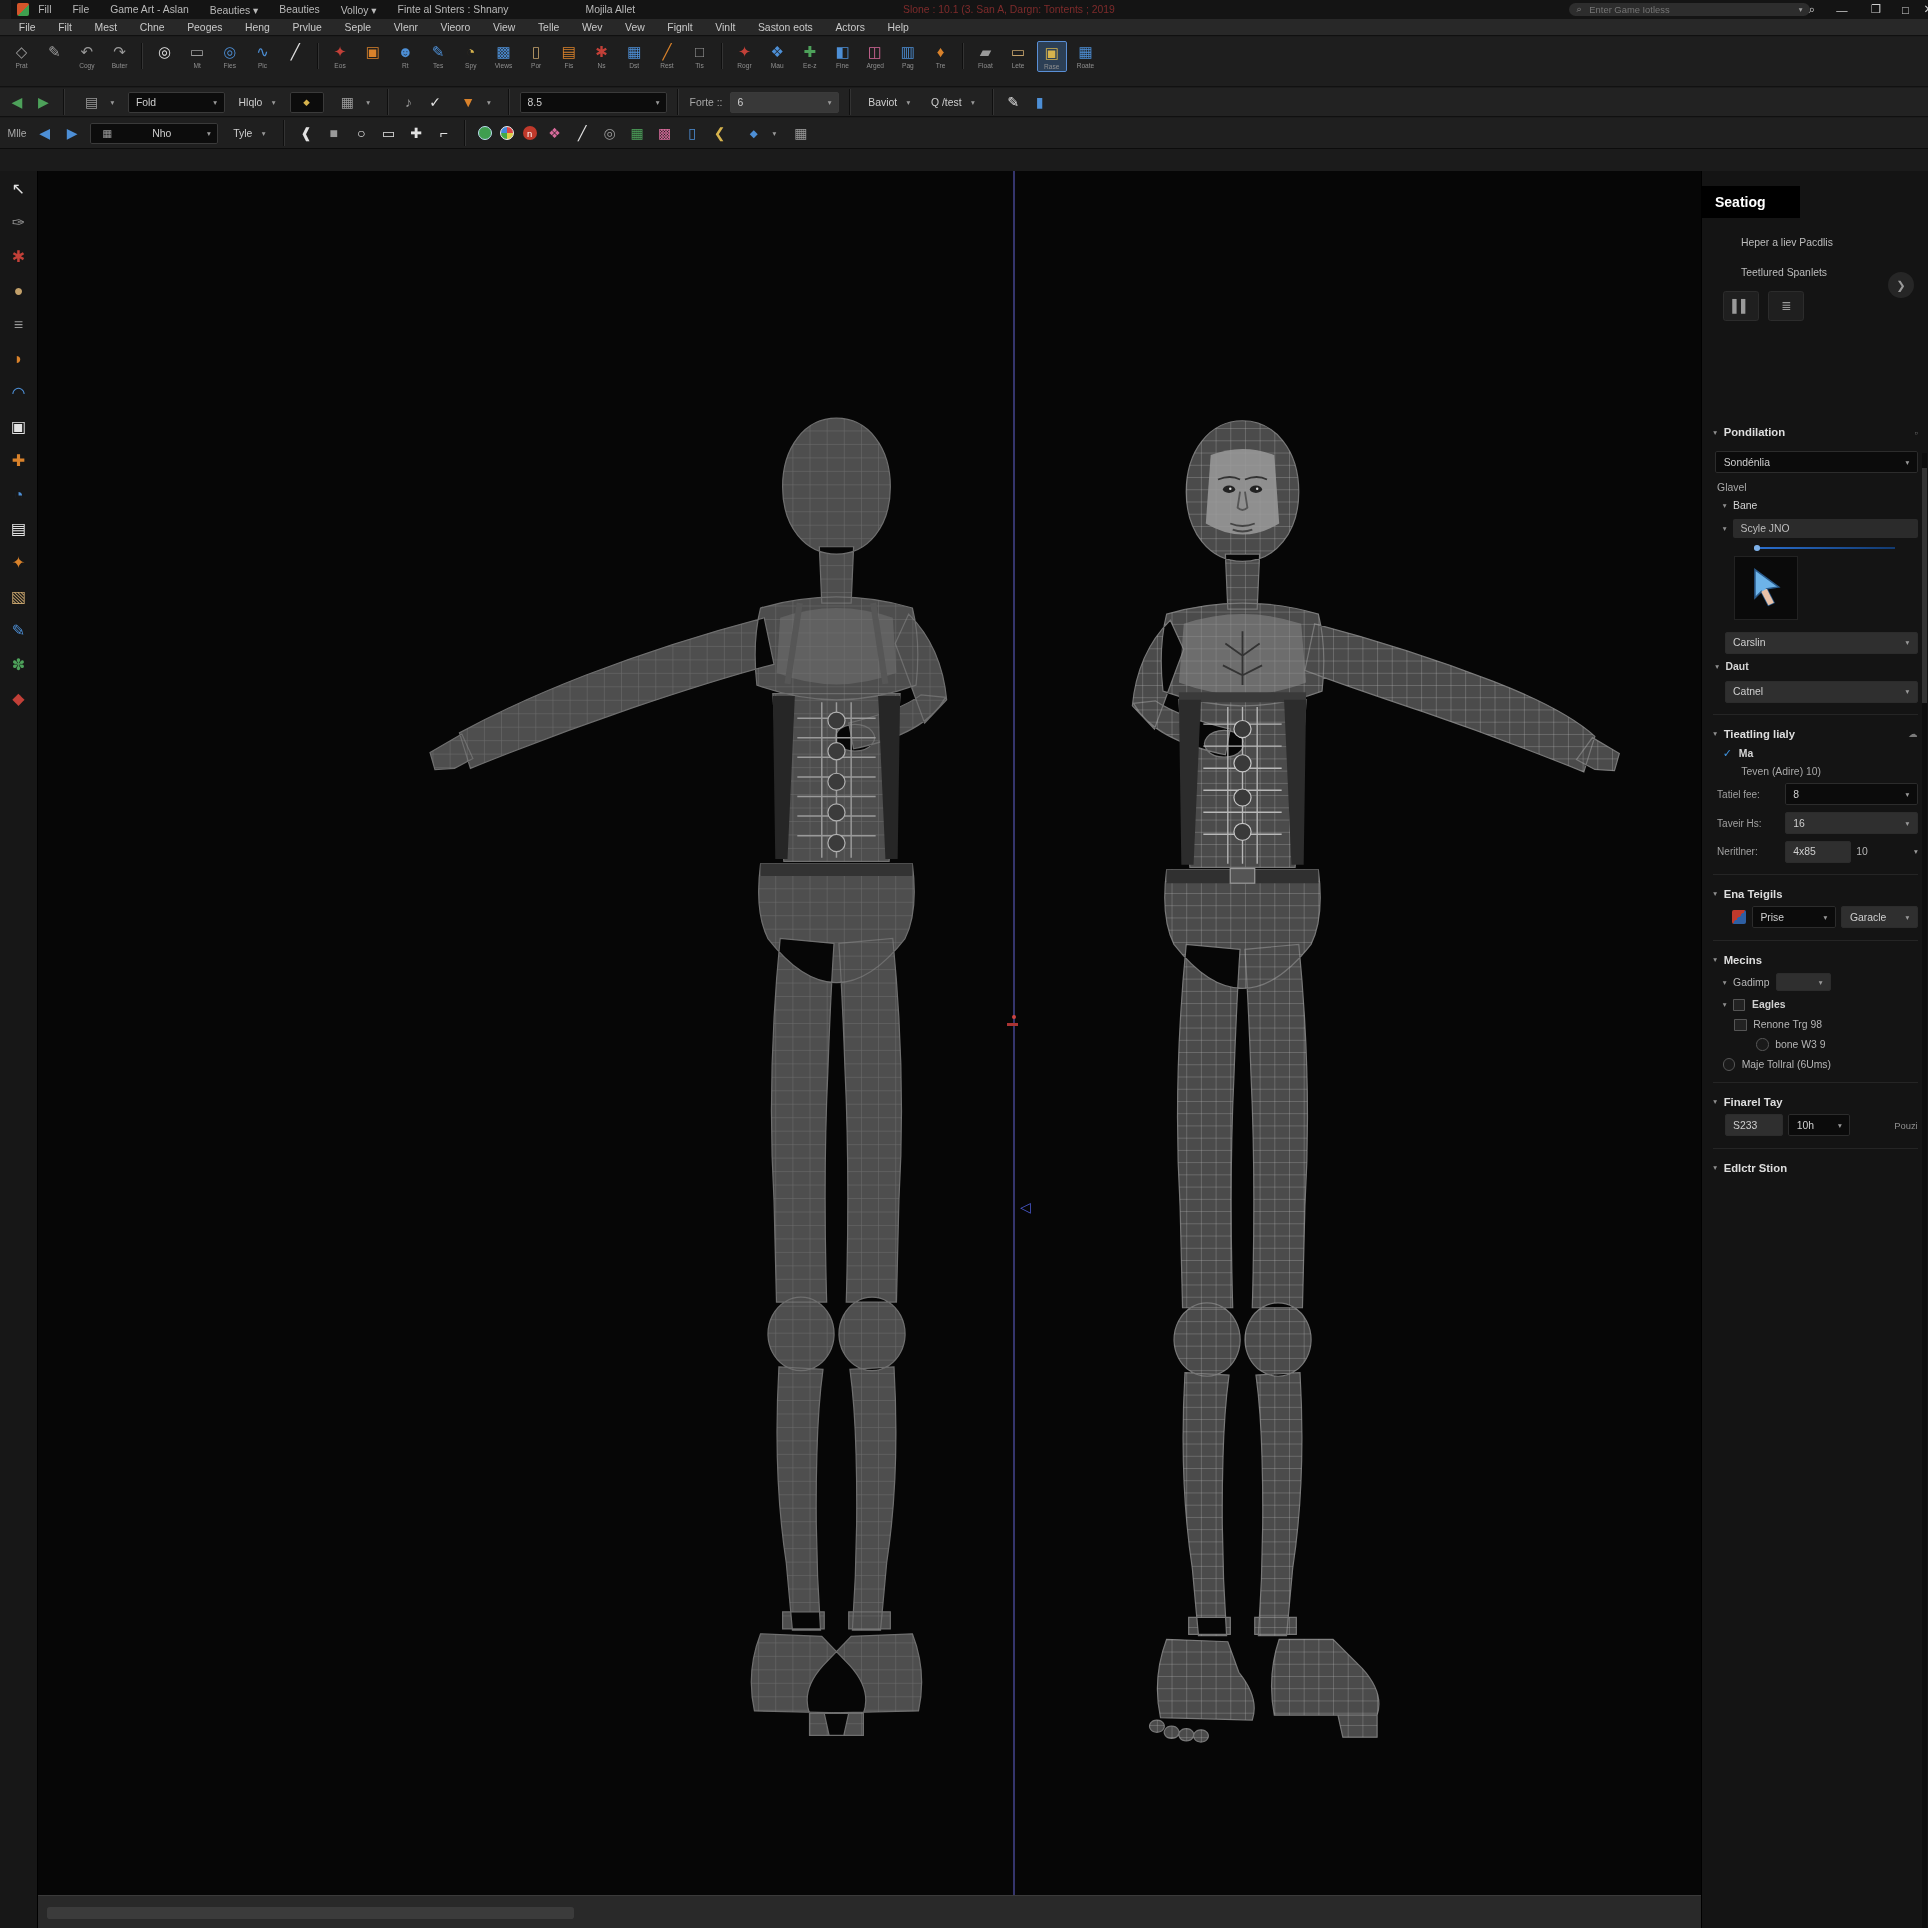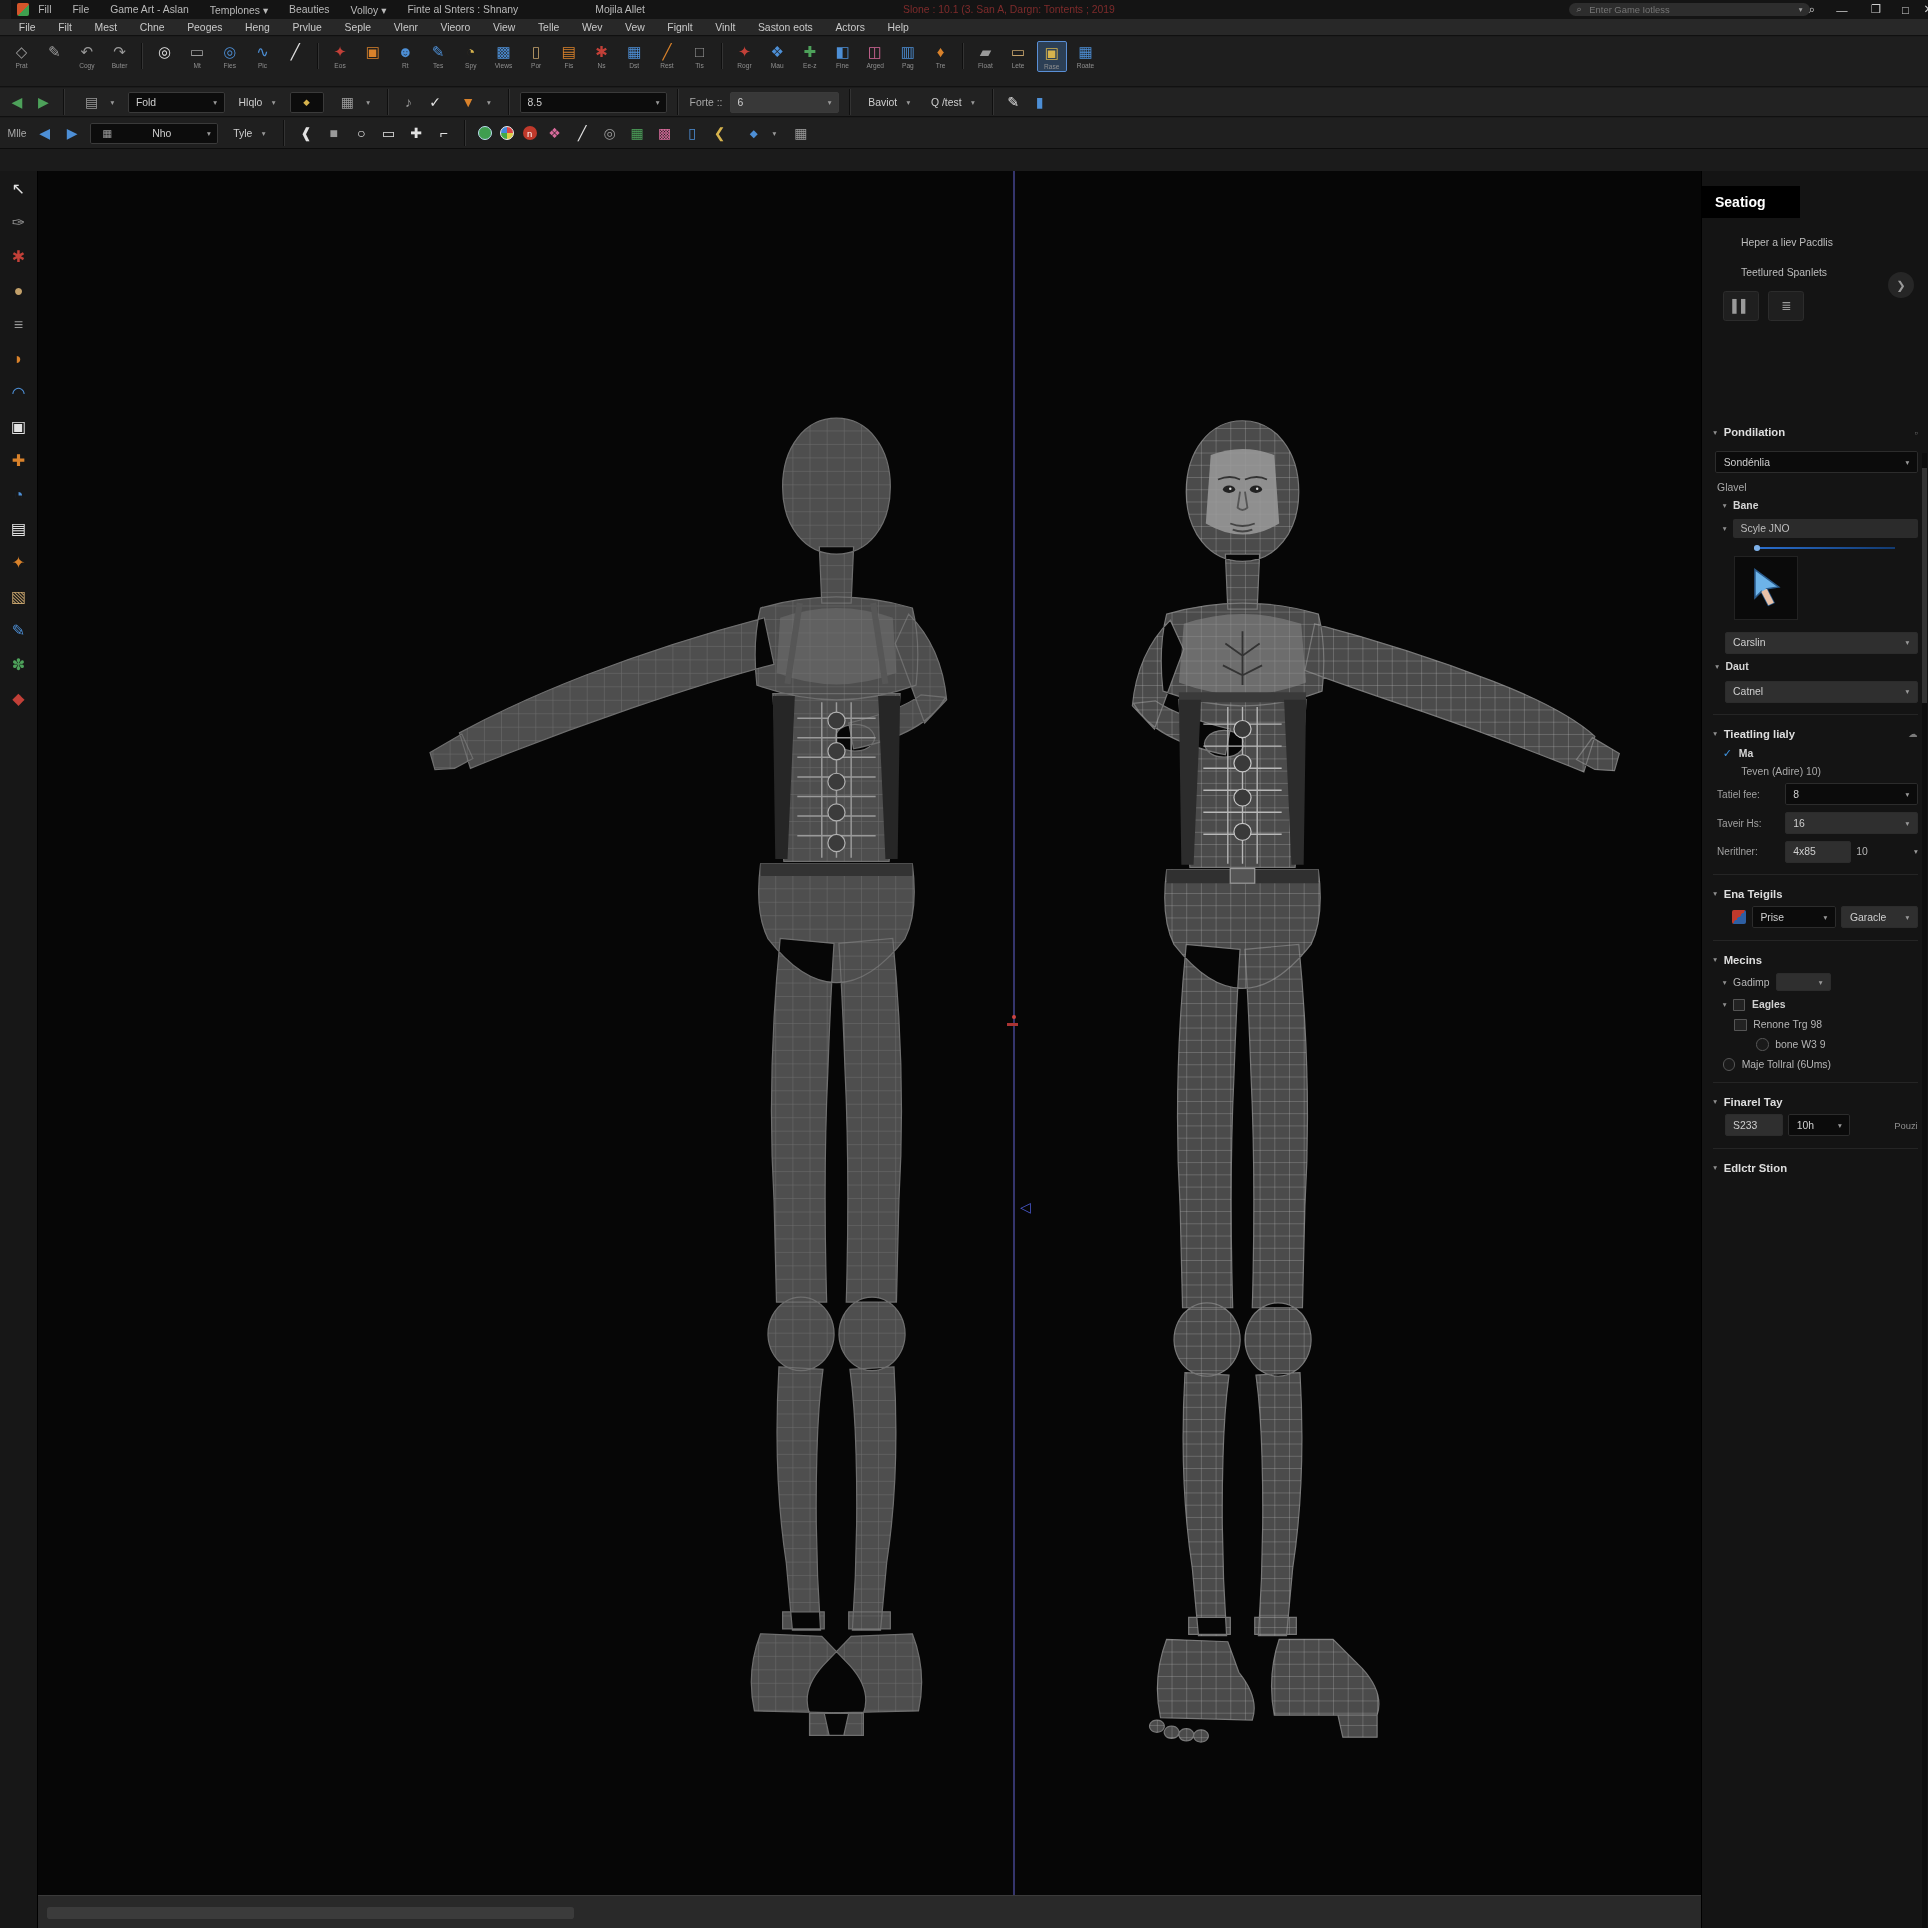--- a/index.html
+++ b/index.html
@@ -103,21 +103,21 @@
 </head>
 <body>
 
 <div class="app">
 
   <div class="titlebar">
     <span class="logo"></span>
     <span class="t-item">Fill</span>
     <span class="t-item">File</span>
     <span class="t-item">Game Art - Aslan</span>
-    <span class="t-item">Templones ▾</span>
+    <span class="t-item">Beauties ▾</span>
     <span class="t-item">Beauties</span>
     <span class="t-item">Volloy ▾</span>
     <span class="t-item">Finte al Snters : Shnany</span>
     <span class="t-item" style="margin-left:56px">Mojila Allet</span>
     <span class="t-status">Slone : 10.1 (3. San A, Dargn: Tontents ; 2019</span>
     <div class="searchbox">
       <span>⌕</span>
       <input placeholder="Enter Game Iotless" style="">
       <span class="car">▾</span>
     </div>
@@ -539,21 +539,21 @@
         <span>Pondilation</span>
         <span class="sec-r">▫</span>
       </div>
       <div class="sel" style="margin:13px 0 0 1.9px">
         <span>Sondénlia</span>
           <span class="car">▾</span>
       </div>
       <div class="rowlab" style="margin:8.5px 0 0 3.8px">Glavel</div>
       <div class="subrow">
         <span class="tri">▾</span>
-          <span style="font-weight:bold;color:#d5d5d5">Bane</span>
+          <span style="font-weight:normal;color:#d5d5d5">Bane</span>
       </div>
       <div class="subrow">
         <span class="tri">▾</span>
         <span class="scyle">
             <span>Scyle JNO</span>
           </span>
       </div>
       <div class="slider">
           <b></b>
         </div>

